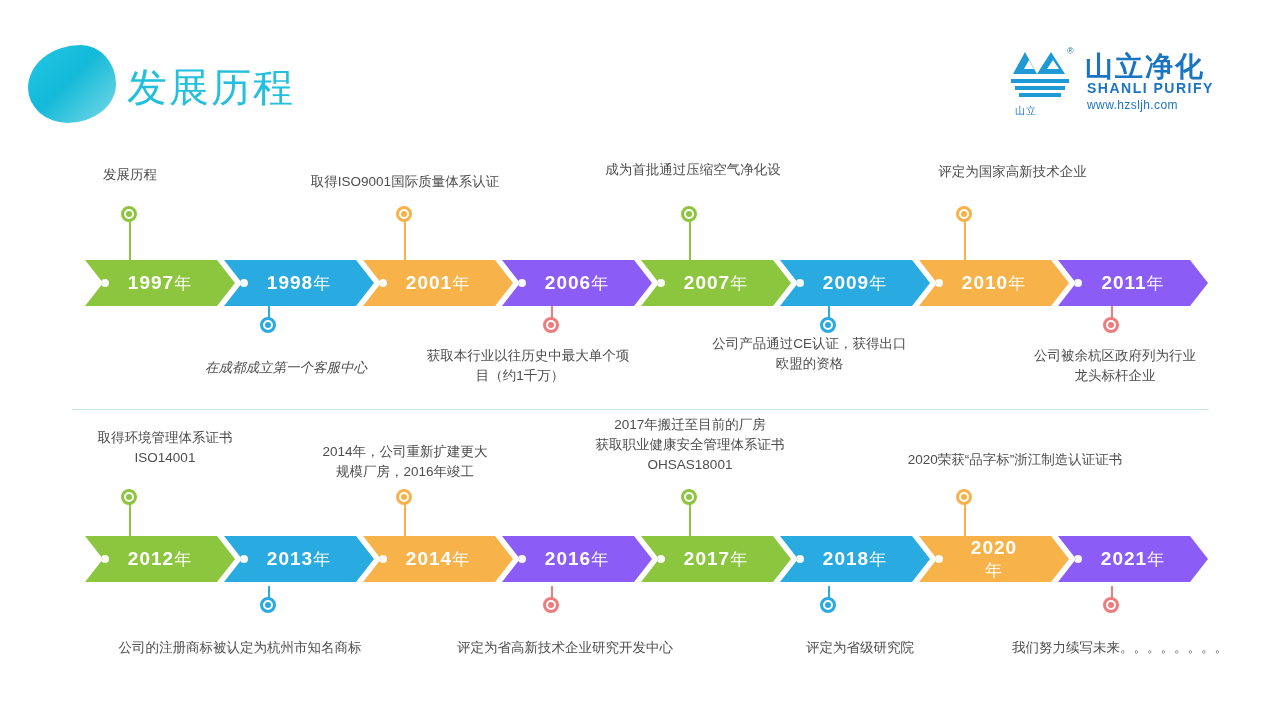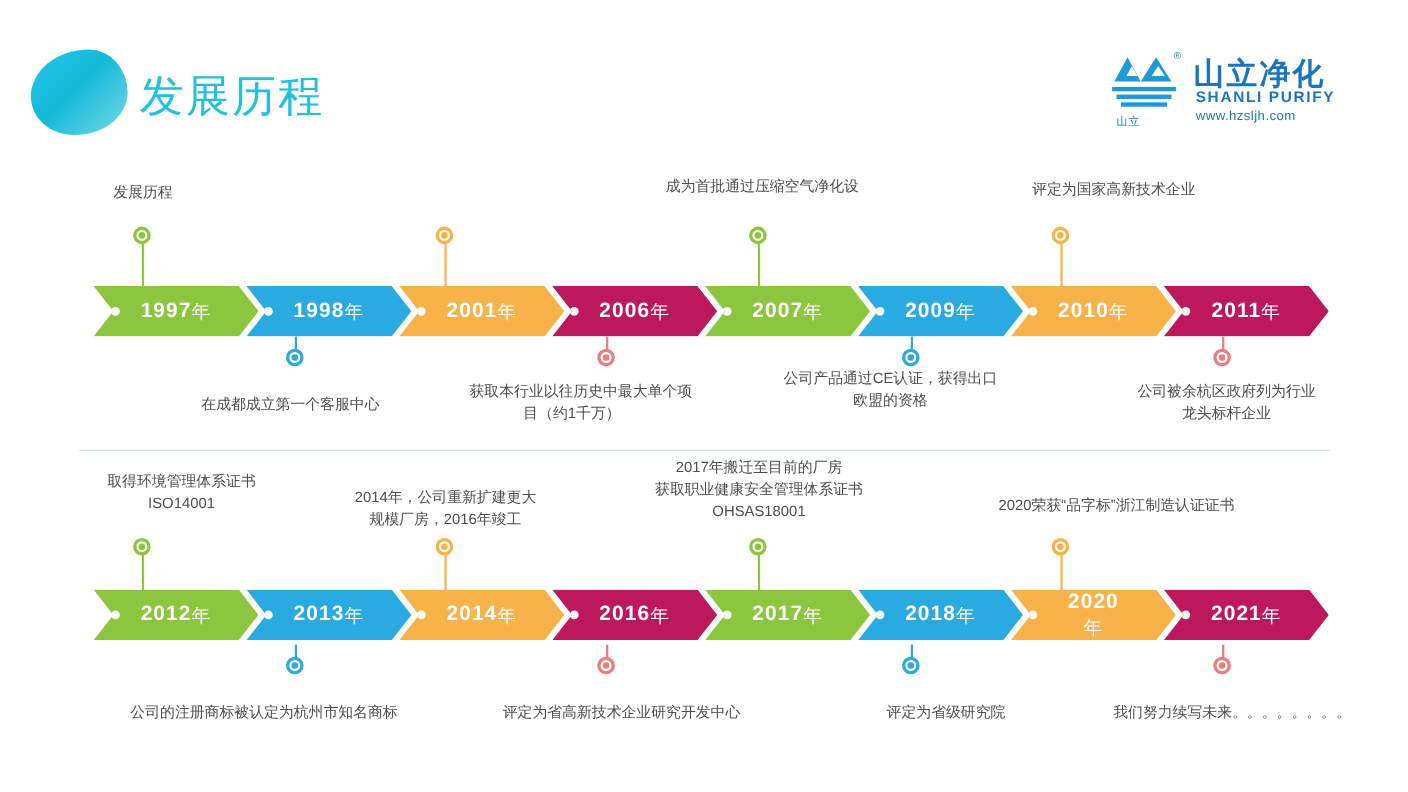--- a/index.html
+++ b/index.html
@@ -52,21 +52,21 @@
   }
   .chev .yr{font-weight:bold;}
   .chev .sfx{font-weight:normal;font-size:17px;}
   .chev .dot{
     position:absolute;left:16px;top:50%;margin-top:-4px;width:8px;height:8px;border-radius:50%;
     background:#ffffff;opacity:.95;
   }
   .c-green{background:#8cc63f;}
   .c-blue{background:#29aae1;}
   .c-orange{background:#f8b24a;}
-  .c-red{background:#be185d;}
+  .c-red{background:#8b5cf6;}
 
   
   .conn{position:absolute;}
   .vline{position:absolute;width:2px;}
   .node{
     position:absolute;width:16px;height:16px;border-radius:50%;
     background:#ffffff;border:3px solid #888;box-sizing:border-box;
   }
   .node i{
     position:absolute;left:50%;top:50%;width:6px;height:6px;margin:-3px 0 0 -3px;border-radius:50%;display:block;
@@ -190,24 +190,25 @@
       </div>
   </div>
   <div class="conn">
     <div class="vline" style="left:1111px;top:306px;height:20px;background:#ef7c7c;"></div>
     <div class="node" style="left:1103px;top:317px;border-color:#ef7c7c;">
         <i style="background:#ef7c7c;"></i>
       </div>
   </div>
 
   <div class="lbl" style="left:45px;top:165px;width:170px;">发展历程</div>
+  <div class="lbl" style="left:240px;top:172px;width:330px;">取得ISO9001国际质量体系认证</div>
   <div class="lbl" style="left:568px;top:160px;width:250px;">成为首批通过压缩空气净化设</div>
   <div class="lbl" style="left:880px;top:162px;width:265px;">评定为国家高新技术企业</div>
 
-  <div class="lbl" style="left:109px;top:358px;width:310px;">在成都成立第一个客服中心</div>
+  <div class="lbl" style="left:131px;top:358px;width:310px;font-style:italic;">在成都成立第一个客服中心</div>
   <div class="lbl" style="left:393px;top:346px;width:270px;">获取本行业以往历史中最大单个项</div>
   <div class="lbl" style="left:385px;top:366px;width:270px;">目（约1千万）</div>
   <div class="lbl" style="left:672px;top:354px;width:275px;">欧盟的资格</div>
   <div class="lbl" style="left:672px;top:334px;width:275px;">公司产品通过CE认证，获得出口</div>
   <div class="lbl" style="left:975px;top:346px;width:280px;">公司被余杭区政府列为行业</div>
   <div class="lbl" style="left:975px;top:366px;width:280px;">龙头标杆企业</div>
 
   <div class="row row2">
     <div class="chev c-green" style="left:85px;width:150px;">
       <span class="dot"></span>

